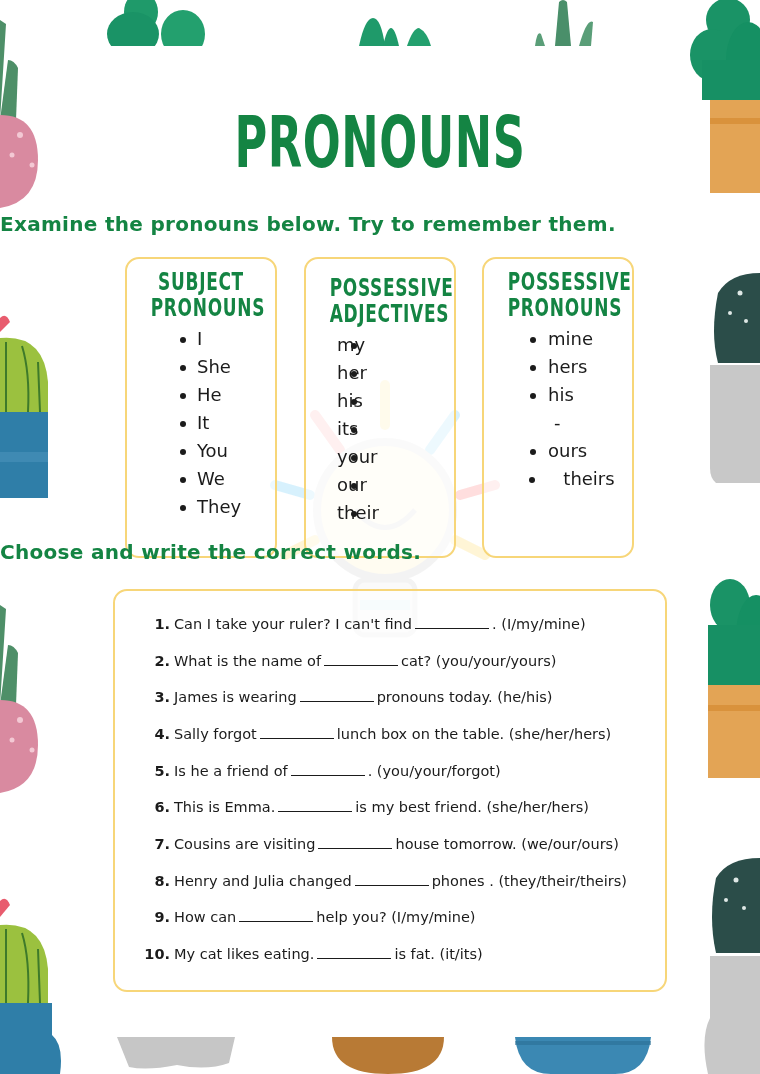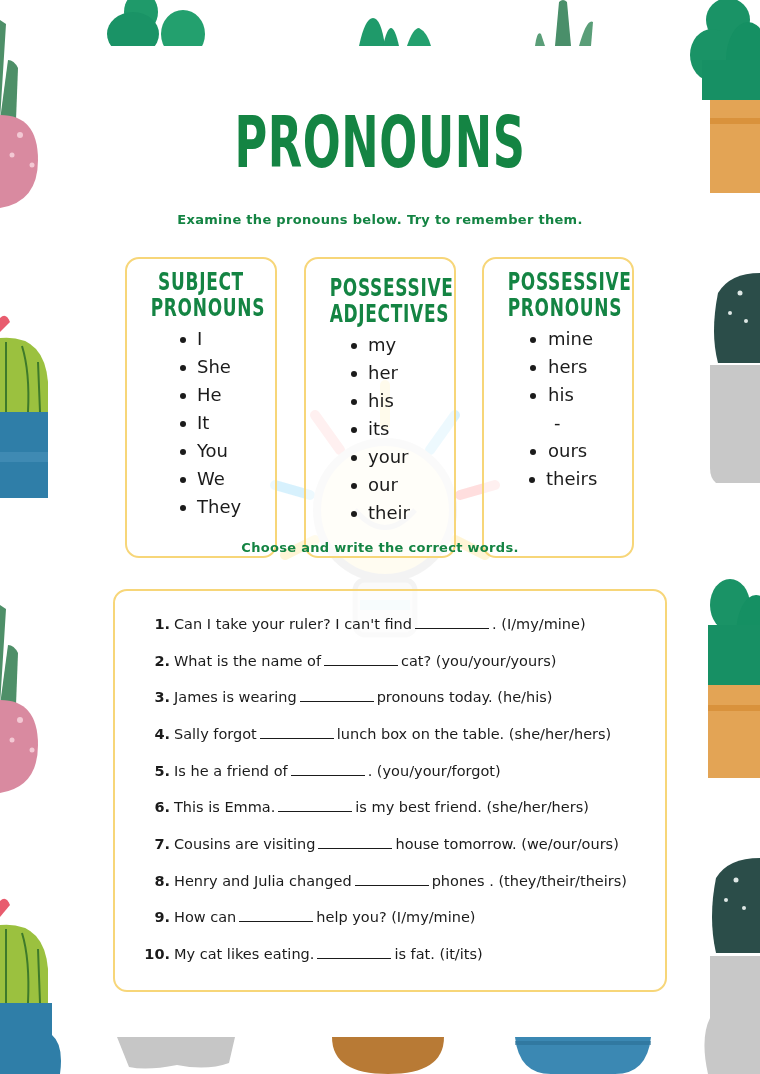--- a/index.html
+++ b/index.html
@@ -14,22 +14,22 @@
     .watermark { position: absolute; left: 265px; top: 375px; width: 240px; height: 300px; opacity: 0.22; }
 
     
     .title {
       position: absolute; left: 0; width: 760px; top: 100px; text-align: center;
       font-family: "DejaVu Sans", sans-serif; font-weight: bold;
       font-size: 72px; letter-spacing: 1px; color: #148443;
       transform: scaleX(0.62); transform-origin: center;
     }
     .subtitle {
-      position: absolute; left: 0; width: 760px; text-align: center;
-      font-family: "DejaVu Sans", sans-serif; font-weight: bold; font-size: 13px;
+      position: absolute; left: 0; width: 760px; text-align: left;
+      font-family: "DejaVu Sans", sans-serif; font-weight: bold; font-size: 20px;
       color: #148443; letter-spacing: 0.3px;
     }
     .subtitle.top { top: 212px; }
     .subtitle.mid { top: 540px; }
 
     .card {
       position: absolute; top: 257px; width: 152px; height: 301px;
       border: 2px solid #f7d679; border-radius: 14px; background: rgba(255,255,255,0.55);
     }
     .card.c1 { left: 125px; }
@@ -45,30 +45,30 @@
     .c1 .card-title { margin-top: 10px; }
     .c2 .card-title { margin-top: 16px; }
     .c3 .card-title { margin-top: 10px; }
 
     .card ul { list-style: none; margin-top: 4px; }
     .card li {
       font-family: "DejaVu Sans", sans-serif; font-size: 18px; line-height: 28px; height: 28px;
       color: #1b1b1b; position: relative;
     }
     .c1 li { padding-left: 70px; }
-    .c2 li { padding-left: 62px; }
+    .c2 li { padding-left: 31px; }
     .c3 li { padding-left: 64px; }
     .card li .bullet {
       position: absolute; top: 12px; width: 6px; height: 6px; border-radius: 50%; background: #1b1b1b;
     }
     .c1 li .bullet { left: 53px; }
     .c2 li .bullet { left: 45px; }
     .c3 li .bullet { left: 46px; }
     .c3 li.dash { padding-left: 70px; }
-    .c3 li.last { padding-left: 62px; }
+    .c3 li.last { padding-left: 62px; text-align: center; }
     .c3 li.last .bullet { left: 45px; }
 
     .exercise {
       position: absolute; left: 113px; top: 589px; width: 554px; height: 403px;
       border: 2px solid #f7d679; border-radius: 14px; background: rgba(255,255,255,0.6);
     }
     .q {
       position: absolute; left: 26px; font-size: 14.5px; color: #1b1b1b; white-space: nowrap;
       font-family: "DejaVu Sans", sans-serif;
     }

